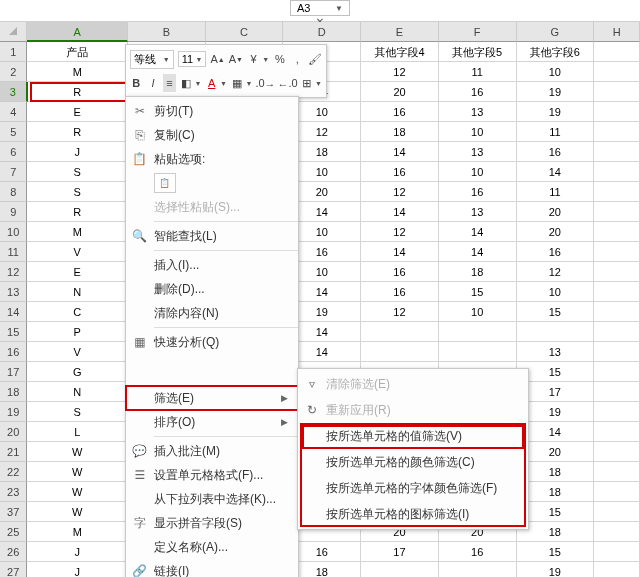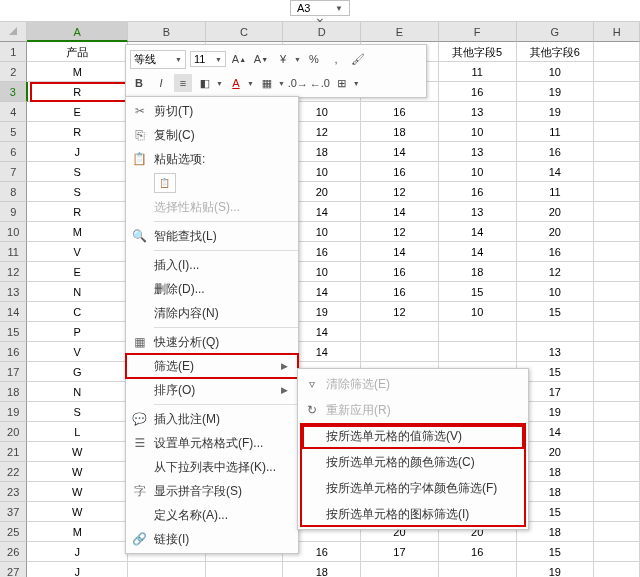--- a/index.html
+++ b/index.html
@@ -24,34 +24,34 @@
 .row-h.sel { background: #d0d0d0; color: #1a7a00; border-right: 2px solid #1a7a00; }
 .cell { border-right: 1px solid #d4d4d4; border-bottom: 1px solid #d4d4d4; text-align: center; font-size: 11px; line-height: 20px; background: #fff; overflow: hidden; }
 
 .cA { width: 110px; } .cB { width: 85px; } .cC { width: 85px; } .cD { width: 85px; }
 .cE { width: 85px; } .cF { width: 85px; } .cG { width: 85px; } .cH { width: 50px; }
 
 .sel-box { position: absolute; left: 30px; top: 82px; width: 110px; height: 20px; border: 2px solid #d40000; pointer-events: none; z-index: 50; }
 .sel-green { position: absolute; left: 30px; top: 82px; width: 110px; height: 20px; border: 2px solid #1a7a00; pointer-events: none; z-index: 49; }
 
 
-.mini-tb { position: absolute; left: 125px; top: 44px; width: 302px; background: #fdfdfd; border: 1px solid #c8c8c8; box-shadow: 1px 1px 3px rgba(0,0,0,.2); z-index: 60; padding: 2px 4px; }
+.mini-tb { position: absolute; left: 125px; top: 44px; width: 202px; background: #fdfdfd; border: 1px solid #c8c8c8; box-shadow: 1px 1px 3px rgba(0,0,0,.2); z-index: 60; padding: 2px 4px; }
 .mini-row { display: flex; align-items: center; gap: 4px; height: 24px; }
 .mt-font { width: 56px; border: 1px solid #ccc; font-size: 11px; padding: 1px 3px; background: #fff; display: flex; justify-content: space-between; align-items: center; }
 .mt-size { width: 36px; border: 1px solid #ccc; font-size: 11px; padding: 1px 3px; background: #fff; display: flex; justify-content: space-between; align-items: center; }
 .mt-btn { width: 18px; height: 18px; display: flex; align-items: center; justify-content: center; font-size: 11px; color: #444; cursor: pointer; }
 .mt-btn sup { font-size: 7px; }
 .mt-dd { font-size: 7px; color: #555; margin-left: -2px; }
 
 .ctx { position: absolute; left: 125px; top: 96px; width: 174px; background: #fdfdfd; border: 1px solid #c8c8c8; box-shadow: 1px 1px 4px rgba(0,0,0,.25); z-index: 70; padding: 2px 0; }
 .ctx-item { display: flex; align-items: center; height: 24px; padding: 0 6px 0 0; font-size: 12px; color: #333; cursor: pointer; }
 .ctx-icon { width: 28px; display: flex; align-items: center; justify-content: center; color: #666; font-size: 12px; }
 .ctx-label { flex: 1; }
 .ctx-arrow { font-size: 9px; color: #666; padding-right: 4px; }
-.ctx-item.hl { outline: 2px solid #d40000; outline-offset: -1px; }
+.ctx-item.hl { outline: 2px solid #d40000; outline-offset: -1px; margin-top: 32px; }
 .ctx-sep { border-top: 1px solid #ddd; margin: 2px 0 2px 28px; }
 .ctx-item.disabled { color: #b0b0b0; }
 .ctx-heading { color: #333; font-weight: normal; }
 
 .sub { position: absolute; left: 297px; top: 368px; width: 232px; background: #fdfdfd; border: 1px solid #c8c8c8; box-shadow: 1px 1px 4px rgba(0,0,0,.25); z-index: 80; padding: 2px 0; }
 .sub .ctx-item { height: 26px; }
 .sub-hl-group { position: absolute; left: 2px; top: 54px; right: 2px; height: 104px; border: 2px solid #d40000; pointer-events: none; }
 .sub-hl-first { position: absolute; left: 4px; top: 56px; right: 4px; height: 24px; border: 2px solid #d40000; pointer-events: none; }
 
 

